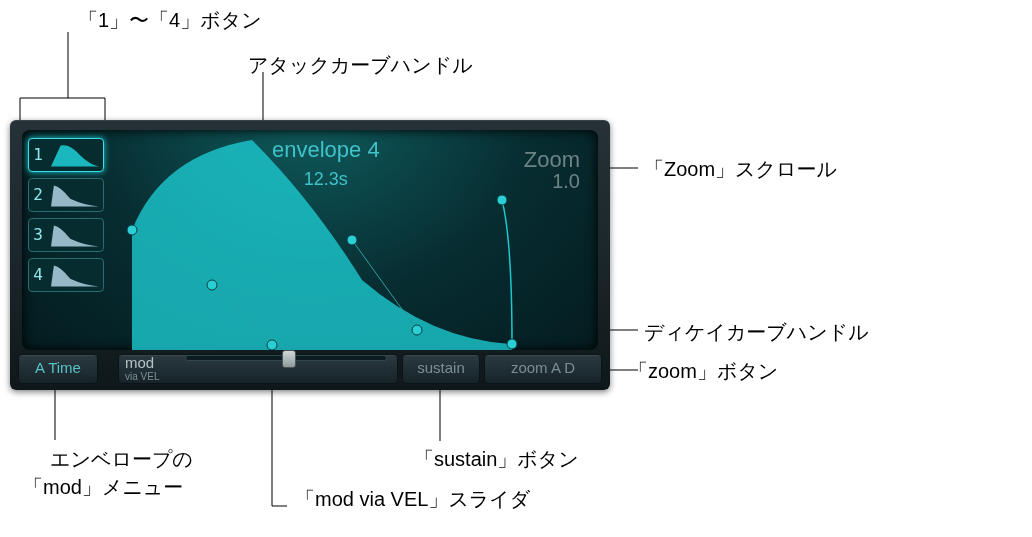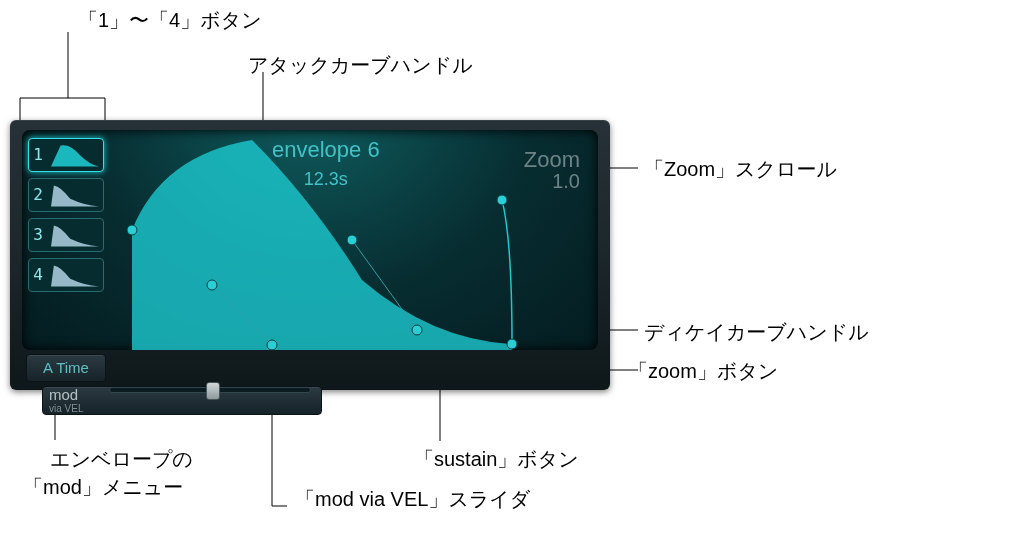--- a/index.html
+++ b/index.html
@@ -89,26 +89,25 @@
     text-align: right;
   }
   .zoom-readout .val { display:block; font-size: 20px; }
   .handle-dot {
     fill: #29cfd5;
     stroke: #0a3d40;
     stroke-width: 1;
   }
   .bottom-row {
     position: absolute;
-    left: 16px; right: 8px; bottom: 6px;
+    left: 8px; right: 8px; bottom: 6px;
     height: 30px;
     display: flex;
     gap: 4px;
     align-items: stretch;
-    flex-direction: column;
   }
   .pill {
     background: linear-gradient(#2b3a40, #16242a);
     border: 1px solid #0a1418;
     border-radius: 4px;
     color: #57c1c6;
     font: 15px/26px "Helvetica Neue", sans-serif;
     text-align: center;
     padding: 0 8px;
     box-shadow: inset 0 1px 0 rgba(255,255,255,.08);
@@ -244,36 +243,38 @@
       <circle class="handle-dot" cx="20" cy="100" r="5"></circle>
       <circle class="handle-dot" cx="100" cy="155" r="5"></circle>
       <circle class="handle-dot" cx="160" cy="215" r="5"></circle>
       <circle class="handle-dot" cx="240" cy="110" r="5"></circle>
       <circle class="handle-dot" cx="305" cy="200" r="5"></circle>
       <circle class="handle-dot" cx="400" cy="214" r="5"></circle>
       <circle class="handle-dot" cx="390" cy="70" r="5"></circle>
     </svg>
 
     <div class="env-title">
-      <span>envelope 6</span>
+      <span>envelope 4</span>
       <span class="time">12.3s</span>
     </div>
 
     <div class="zoom-readout">
       <span>Zoom</span>
       <span class="val">1.0</span>
     </div>
   </div>
 
   <div class="bottom-row">
     <div class="pill pill-atime">A Time</div>
     <div class="mod-block">
       <div class="mod-label">
         <span>mod</span>
         <span class="sub">via VEL</span>
       </div>
       <div class="slider-track">
         <div class="slider-knob"></div>
       </div>
     </div>
+    <div class="pill dim" style="width:78px;">sustain</div>
+    <div class="pill dim" style="flex:1;">zoom A D</div>
   </div>
 
 </div>
 
 </body></html>

